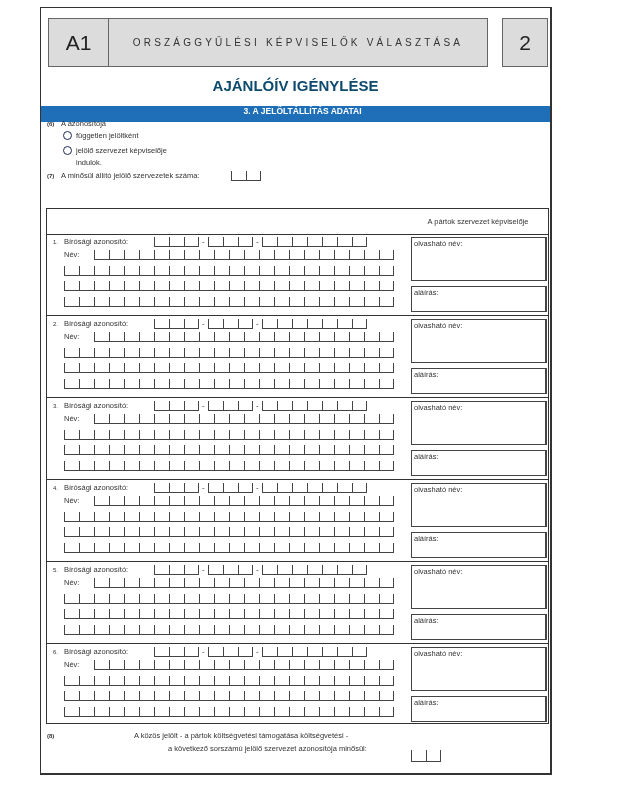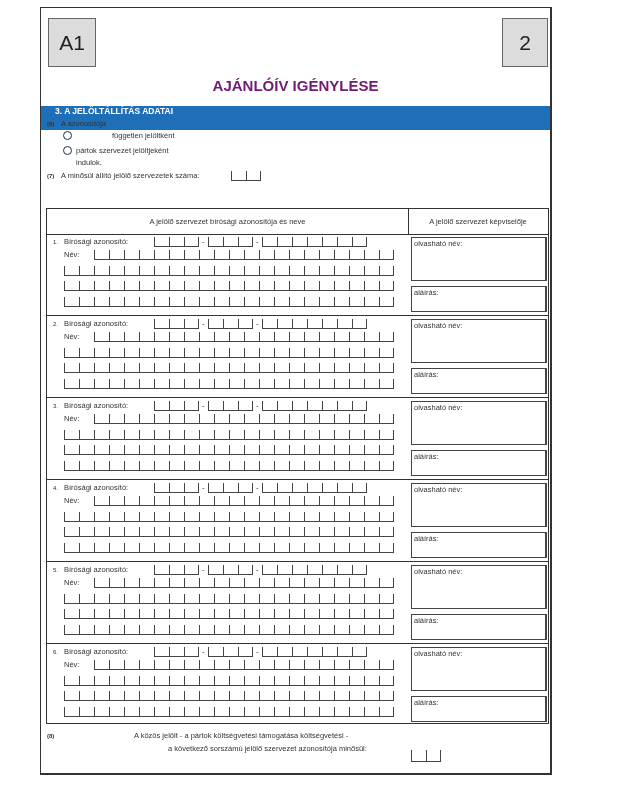--- a/index.html
+++ b/index.html
@@ -1,23 +1,23 @@
 <!DOCTYPE html>
 <html><head>
 <meta charset="utf-8">
 <style>
   html, body { margin:0; padding:0; background:#ffffff; }
   body { width:623px; height:812px; position:relative; font-family:"Liberation Sans", sans-serif; color:#222; overflow:hidden; }
   .page { position:absolute; left:40px; top:7px; width:512px; height:768px; border:1px solid #333; border-right-width:2px; border-bottom-width:2px; box-sizing:border-box; }
   .hbox { position:absolute; background:#dcdcdc; border:1px solid #666; box-sizing:border-box; display:flex; align-items:center; justify-content:center; }
-  .code-box { left:7px; top:10px; width:48px; height:49px; font-size:21px; color:#222; }
+  .code-box { left:7px; top:10px; width:61px; height:49px; font-size:21px; color:#222; }
   .title-box { left:67px; top:10px; width:380px; height:49px; font-size:10px; letter-spacing:3.2px; color:#333; }
   .page-box { left:461px; top:10px; width:46px; height:49px; font-size:21px; color:#222; }
-  .form-title { position:absolute; left:0; right:0; top:69px; text-align:center; font-size:15px; font-weight:bold; color:#701a75; }
-  .section-bar { position:absolute; left:0; right:0; top:98px; height:24px; background:#1f6fb8; color:#fff; font-size:8.5px; font-weight:bold; line-height:11px; padding-left:14px; }
+  .form-title { position:absolute; left:0; right:0; top:69px; text-align:center; font-size:15px; font-weight:bold; color:#0c4a6e; }
+  .section-bar { position:absolute; left:0; right:0; top:98px; height:16px; background:#1f6fb8; color:#fff; font-size:8.5px; font-weight:bold; line-height:11px; padding-left:14px;text-align:center; }
   .small { font-size:7.5px; color:#333; }
   .abs { position:absolute; white-space:nowrap; }
   .num { font-size:6px; font-weight:bold; color:#333; }
   .radio { position:absolute; width:9px; height:9px; border:1.5px solid #1d2a57; border-radius:50%; box-sizing:border-box; }
   .cells { position:absolute; height:10px; display:flex; }
   .cells span { width:15px; height:10px; box-sizing:border-box; border-left:1px solid #444; border-bottom:1px solid #444; }
   .cells span:last-child { border-right:1px solid #444; }
   .table { position:absolute; left:5px; top:200px; width:503px; height:516px; border:1.5px solid #333; box-sizing:border-box; }
   .thead { position:absolute; left:0; right:0; top:0; height:25px; border-bottom:1.5px solid #333; }
   .th1 { position:absolute; left:0; width:361px; top:0; height:25px; border-right:1px solid #333; font-size:7.5px; display:flex; align-items:center; justify-content:center; color:#333; }
@@ -25,43 +25,43 @@
   .entry { position:absolute; left:0; right:0; height:82px; border-bottom:1.5px solid #333; box-sizing:border-box; }
   .entry:last-child { border-bottom:none; }
   .rbox { position:absolute; left:364px; width:136px; border:1px solid #444; border-right-width:2px; box-sizing:border-box; font-size:7.5px; color:#333; padding:1px 2px; }
   .dash { position:absolute; font-size:8px; color:#333; }
 </style>
 </head>
 <body>
 
 <div class="page">
   <div class="hbox code-box">A1</div>
+  <div class="hbox title-box">ORSZÁGGYŰLÉSI KÉPVISELŐK VÁLASZTÁSA</div>
   <div class="hbox page-box">2</div>
   <div class="form-title">AJÁNLÓÍV IGÉNYLÉSE</div>
   <div class="section-bar">3. A JELÖLTÁLLÍTÁS ADATAI</div>
 
   <span class="abs num" style="left:6px; top:113px;">(6)</span>
   <span class="abs small" style="left:20px; top:111px;">A azonosítója</span>
   <div class="radio" style="left:22px; top:123px;"></div>
-  <span class="abs small" style="left:35px; top:123px;margin-left:36px;">független jelöltként</span>
+  <span class="abs small" style="left:35px; top:123px;">független jelöltként</span>
   <div class="radio" style="left:22px; top:138px;"></div>
-  <span class="abs small" style="left:35px; top:138px;">pártok szervezet jelöltjeként</span>
+  <span class="abs small" style="left:35px; top:138px;">jelölő szervezet képviselője</span>
   <span class="abs small" style="left:35px; top:150px;">indulok.</span>
 
   <span class="abs num" style="left:6px; top:165px;">(7)</span>
   <span class="abs small" style="left:20px; top:163px;">A minősül állító jelölő szervezetek száma:</span>
   <div class="cells" style="left:190px; top:163px;">
       <span></span>
       <span></span>
     </div>
 
   <div class="table">
     <div class="thead">
-      <div class="th1">A jelölő szervezet bírósági azonosítója és neve</div>
-      <div class="th2">A jelölő szervezet képviselője</div>
+      <div class="th2">A pártok szervezet képviselője</div>
     </div>
     <div id="entries">
         <div class="entry" style="top: 25px;">
     <span class="abs num" style="left:6px; top:5px; font-weight:normal;">1.</span>
     <span class="abs small" style="left:17px; top:3px;">Bírósági azonosító:</span>
     <div class="cells" style="left:107px; top:3px;">
             <span></span>
             <span></span>
             <span></span>
           </div>

